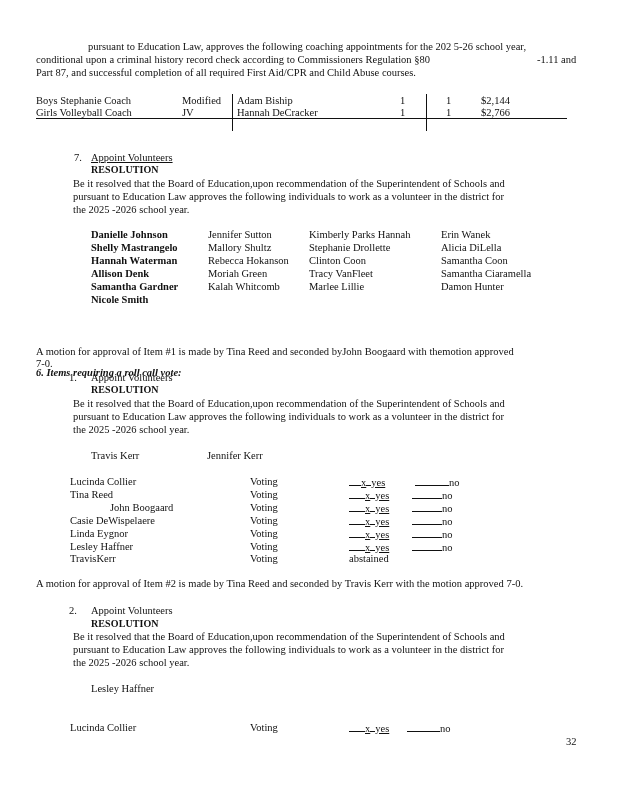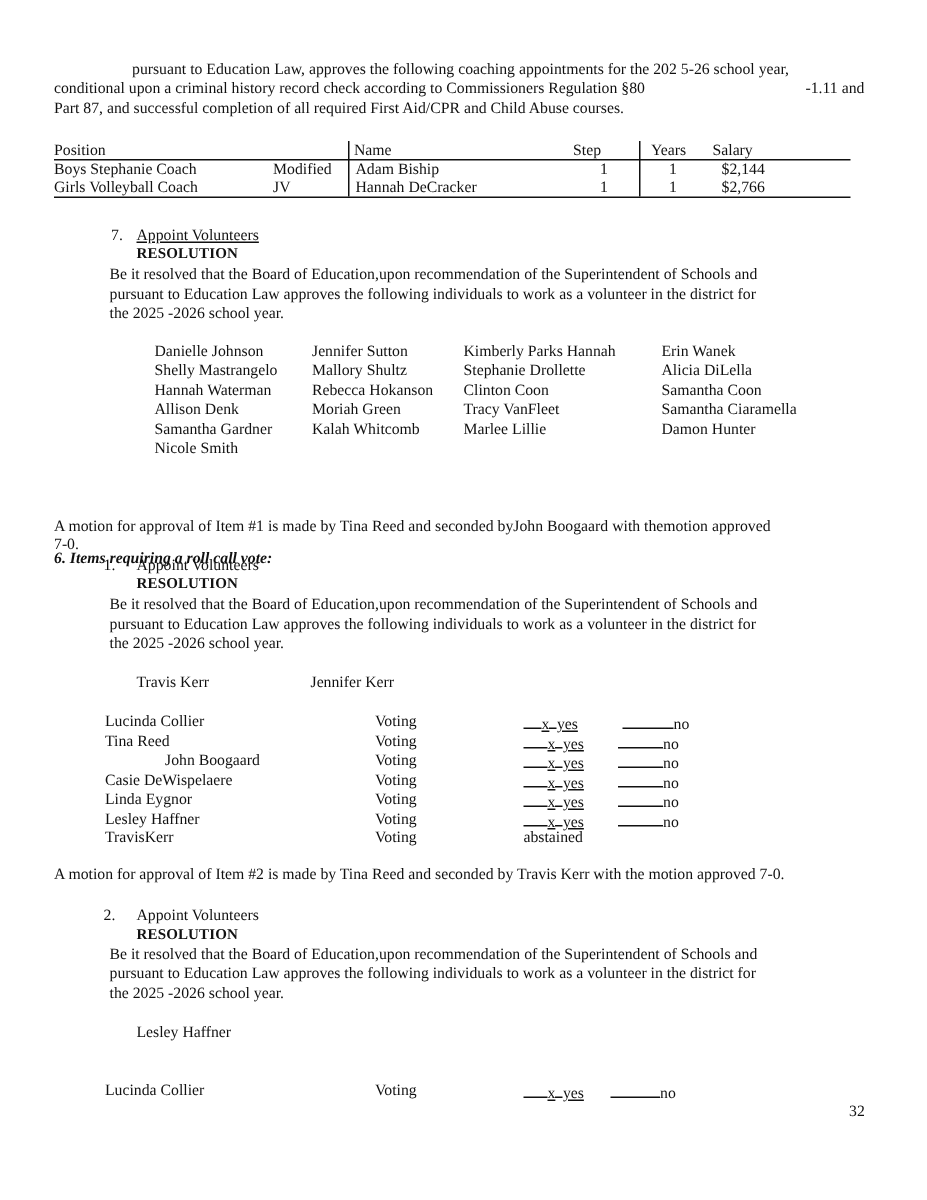--- a/index.html
+++ b/index.html
@@ -32,27 +32,20 @@
   </style>
 </head>
 <body>
 
 <div class="para" style="left:88px; top:40px;">pursuant  to Education Law, approves the following coaching appointments for the 202 5-26 school year,</div>
 <div class="para" style="left:36px; top:53px;">conditional upon a criminal history record  check according  to Commissioners  Regulation  §80</div>
 <div class="para" style="left:537px; top:53px;">-1.11 and</div>
 <div class="para" style="left:36px; top:66px;">Part 87, and successful  completion of all required   First  Aid/CPR and Child Abuse  courses.</div>
 
 <div class="tbl">
-  <div class="row hdr">
-    <span class="cell" style="left:0;">Position</span>
-    <span class="cell" style="left:200px;">Name</span>
-    <span class="cell" style="left:346px;">Step</span>
-    <span class="cell" style="left:398px;">Years</span>
-    <span class="cell" style="left:439px;">Salary</span>
-  </div>
   <div class="row">
     <span class="cell" style="left:0;">Boys Stephanie  Coach</span>
     <span class="cell" style="left:146px;">Modified</span>
     <span class="cell" style="left:201px;">Adam Biship</span>
     <span class="cell" style="left:364px;">1</span>
     <span class="cell" style="left:410px;">1</span>
     <span class="cell" style="left:445px;">$2,144</span>
   </div>
   <div class="row bottom">
     <span class="cell" style="left:0;">Girls Volleyball  Coach</span>
@@ -67,21 +60,21 @@
 </div>
 
 <div class="abs" style="left:74px; top:151px;">7.</div>
 <div class="abs underline" style="left:91px; top:151px;">Appoint Volunteers</div>
 <div class="abs res" style="left:91px; top:163px;">RESOLUTION</div>
 <div class="para" style="left:73px; top:177px;">Be it resolved  that the Board  of Education,upon  recommendation   of the Superintendent    of Schools and</div>
 <div class="para" style="left:73px; top:190px;">pursuant   to Education  Law approves  the following  individuals    to work  as  a volunteer  in the district  for</div>
 <div class="para" style="left:73px; top:203px;">the 2025       -2026 school year.</div>
 
 <div class="name-grid" style="left:91px; top:228px;">
-  <div class="col" style="left:12px;">
+  <div class="col" style="left:0;font-weight:bold;">
     <div>Danielle  Johnson</div>
     <div>Shelly Mastrangelo</div>
     <div>Hannah  Waterman</div>
     <div>Allison Denk</div>
     <div>Samantha  Gardner</div>
     <div>Nicole Smith</div>
   </div>
   <div class="col" style="left:117px;">
     <div>Jennifer Sutton</div>
     <div>Mallory Shultz</div>

